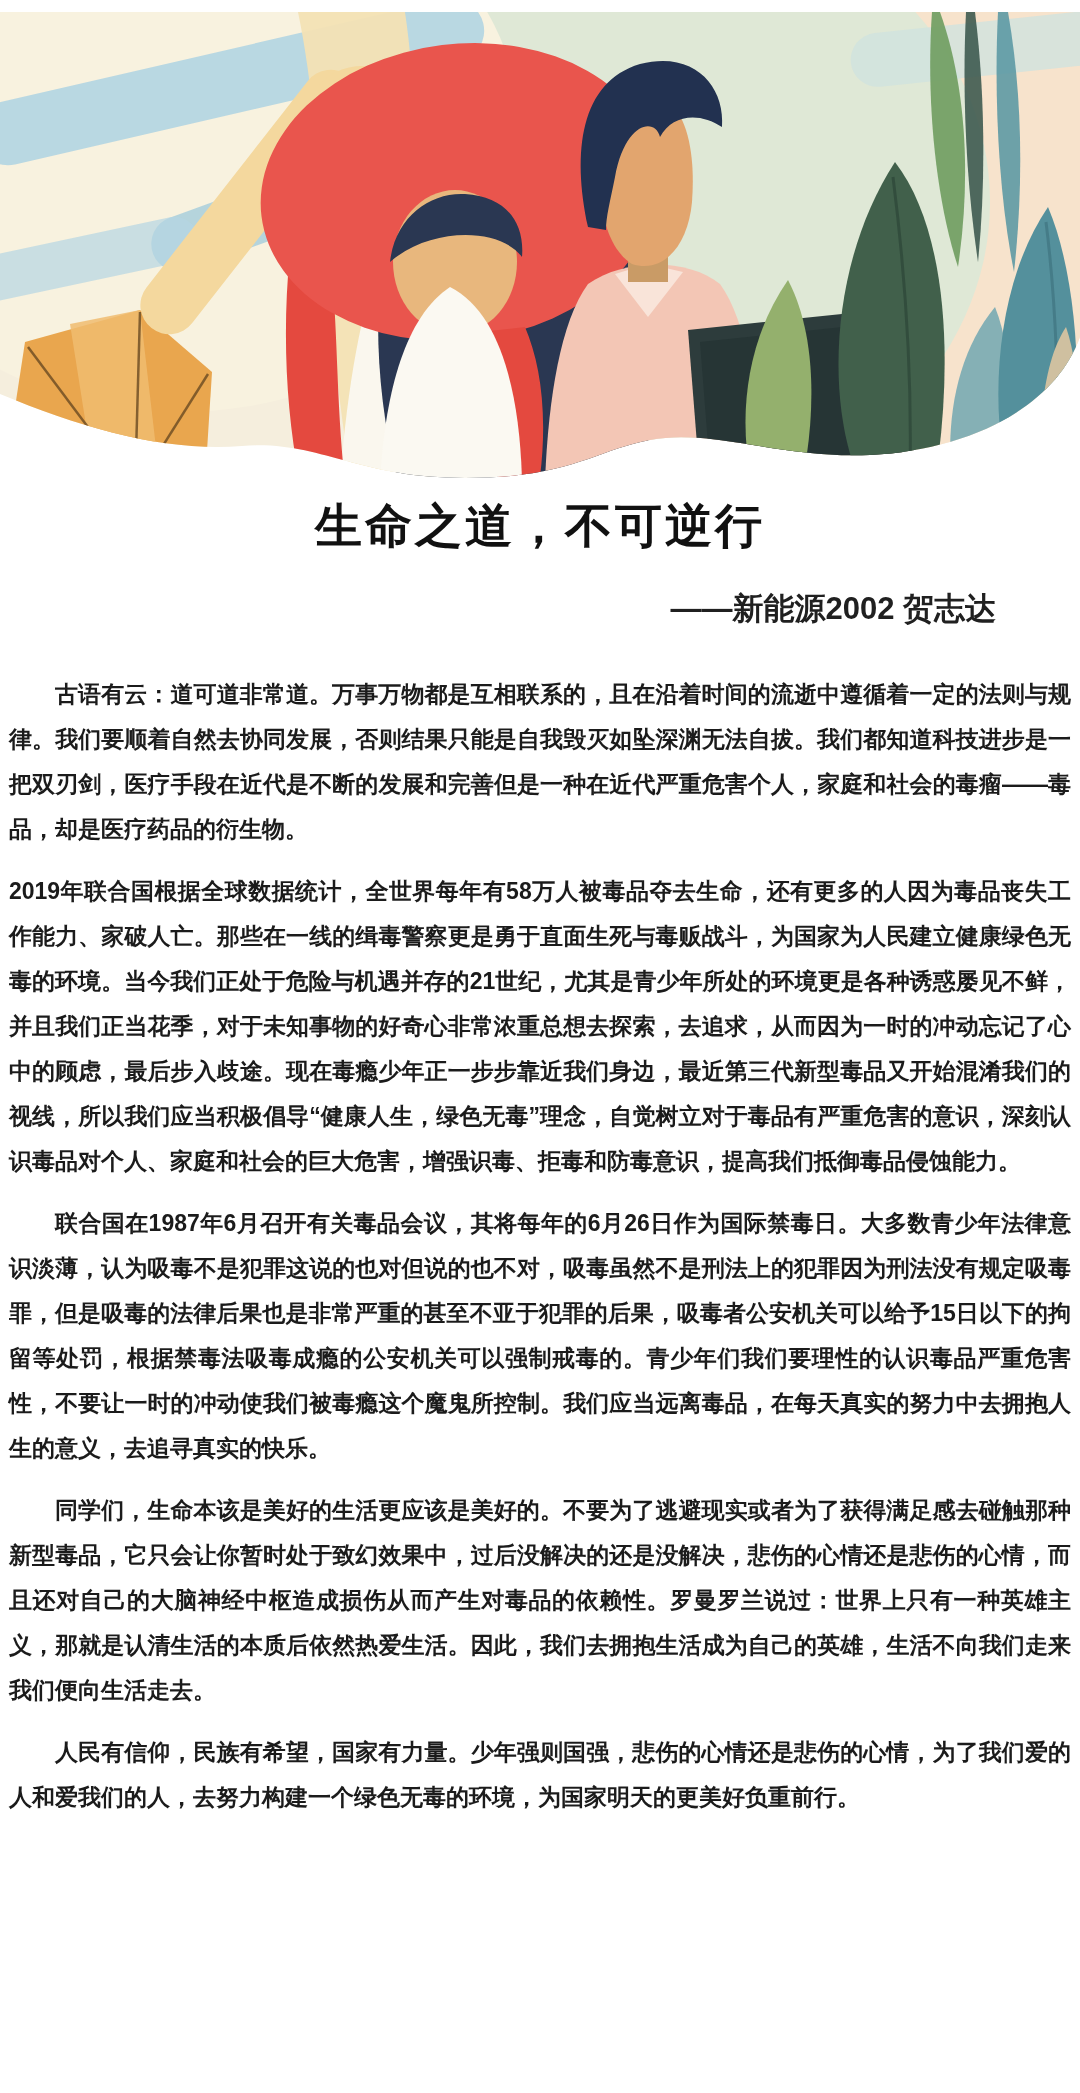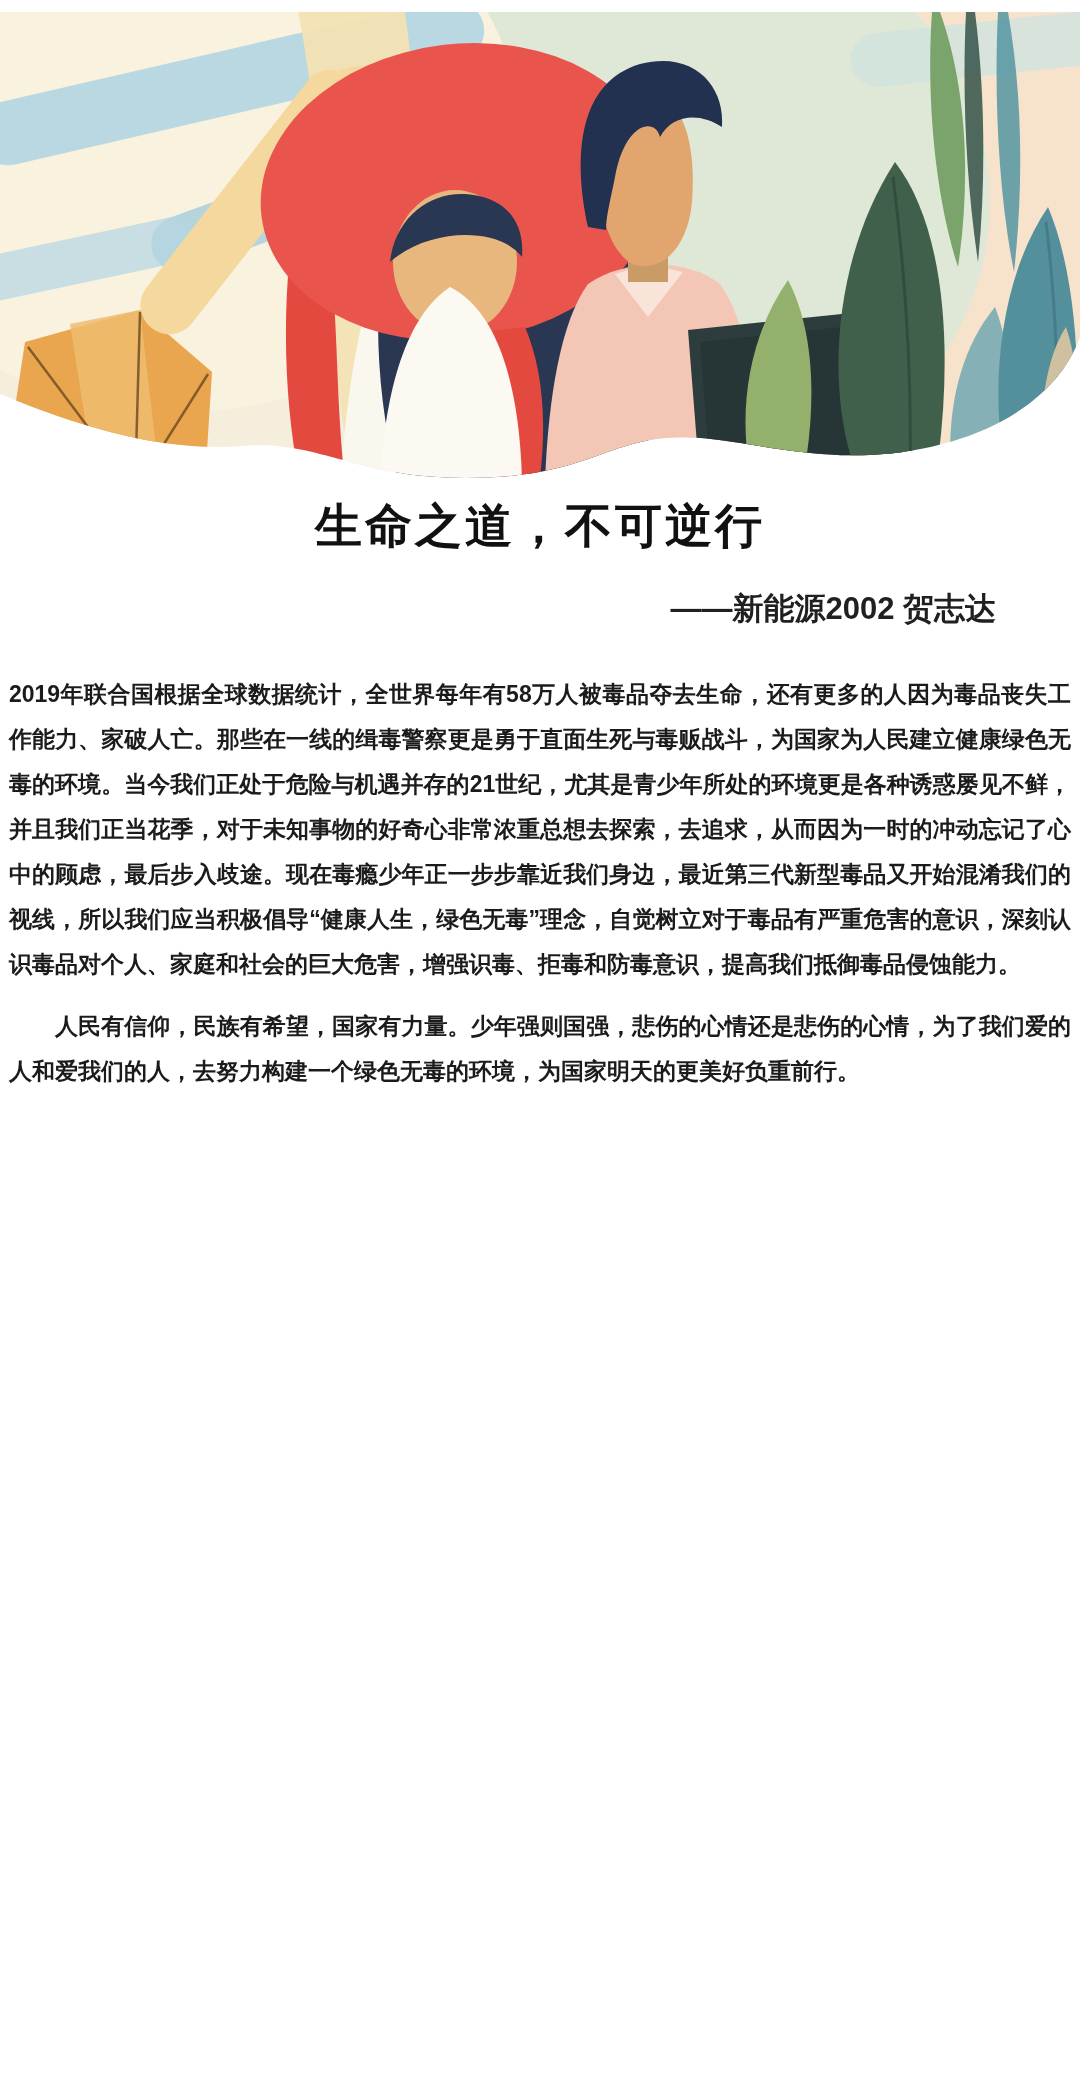--- a/index.html
+++ b/index.html
@@ -125,18 +125,21 @@
         <path d="M1040,470 C1038,400 1046,345 1066,315 C1080,355 1082,425 1076,470 Z" fill="#cfc0a0"></path>
       </g>
     </g>
   </svg>
 
   <h1 class="title">生命之道，不可逆行</h1>
 
   <div class="byline">——新能源2002 贺志达</div>
 
   <div class="article">
+    <p class="indent">古语有云：道可道非常道。万事万物都是互相联系的，且在沿着时间的流逝中遵循着一定的法则与规律。我们要顺着自然去协同发展，否则结果只能是自我毁灭如坠深渊无法自拔。我们都知道科技进步是一把双刃剑，医疗手段在近代是不断的发展和完善但是一种在近代严重危害个人，家庭和社会的毒瘤——毒品，却是医疗药品的衍生物。</p>
     <p>2019年联合国根据全球数据统计，全世界每年有58万人被毒品夺去生命，还有更多的人因为毒品丧失工作能力、家破人亡。那些在一线的缉毒警察更是勇于直面生死与毒贩战斗，为国家为人民建立健康绿色无毒的环境。当今我们正处于危险与机遇并存的21世纪，尤其是青少年所处的环境更是各种诱惑屡见不鲜，并且我们正当花季，对于未知事物的好奇心非常浓重总想去探索，去追求，从而因为一时的冲动忘记了心中的顾虑，最后步入歧途。现在毒瘾少年正一步步靠近我们身边，最近第三代新型毒品又开始混淆我们的视线，所以我们应当积极倡导“健康人生，绿色无毒”理念，自觉树立对于毒品有严重危害的意识，深刻认识毒品对个人、家庭和社会的巨大危害，增强识毒、拒毒和防毒意识，提高我们抵御毒品侵蚀能力。</p>
+    <p class="indent">联合国在1987年6月召开有关毒品会议，其将每年的6月26日作为国际禁毒日。大多数青少年法律意识淡薄，认为吸毒不是犯罪这说的也对但说的也不对，吸毒虽然不是刑法上的犯罪因为刑法没有规定吸毒罪，但是吸毒的法律后果也是非常严重的甚至不亚于犯罪的后果，吸毒者公安机关可以给予15日以下的拘留等处罚，根据禁毒法吸毒成瘾的公安机关可以强制戒毒的。青少年们我们要理性的认识毒品严重危害性，不要让一时的冲动使我们被毒瘾这个魔鬼所控制。我们应当远离毒品，在每天真实的努力中去拥抱人生的意义，去追寻真实的快乐。</p>
+    <p class="indent">同学们，生命本该是美好的生活更应该是美好的。不要为了逃避现实或者为了获得满足感去碰触那种新型毒品，它只会让你暂时处于致幻效果中，过后没解决的还是没解决，悲伤的心情还是悲伤的心情，而且还对自己的大脑神经中枢造成损伤从而产生对毒品的依赖性。罗曼罗兰说过：世界上只有一种英雄主义，那就是认清生活的本质后依然热爱生活。因此，我们去拥抱生活成为自己的英雄，生活不向我们走来我们便向生活走去。</p>
     <p class="indent">人民有信仰，民族有希望，国家有力量。少年强则国强，悲伤的心情还是悲伤的心情，为了我们爱的人和爱我们的人，去努力构建一个绿色无毒的环境，为国家明天的更美好负重前行。</p>
   </div>
 
   <div class="bottom-rule"></div>
 </div>
 
 </body></html>

